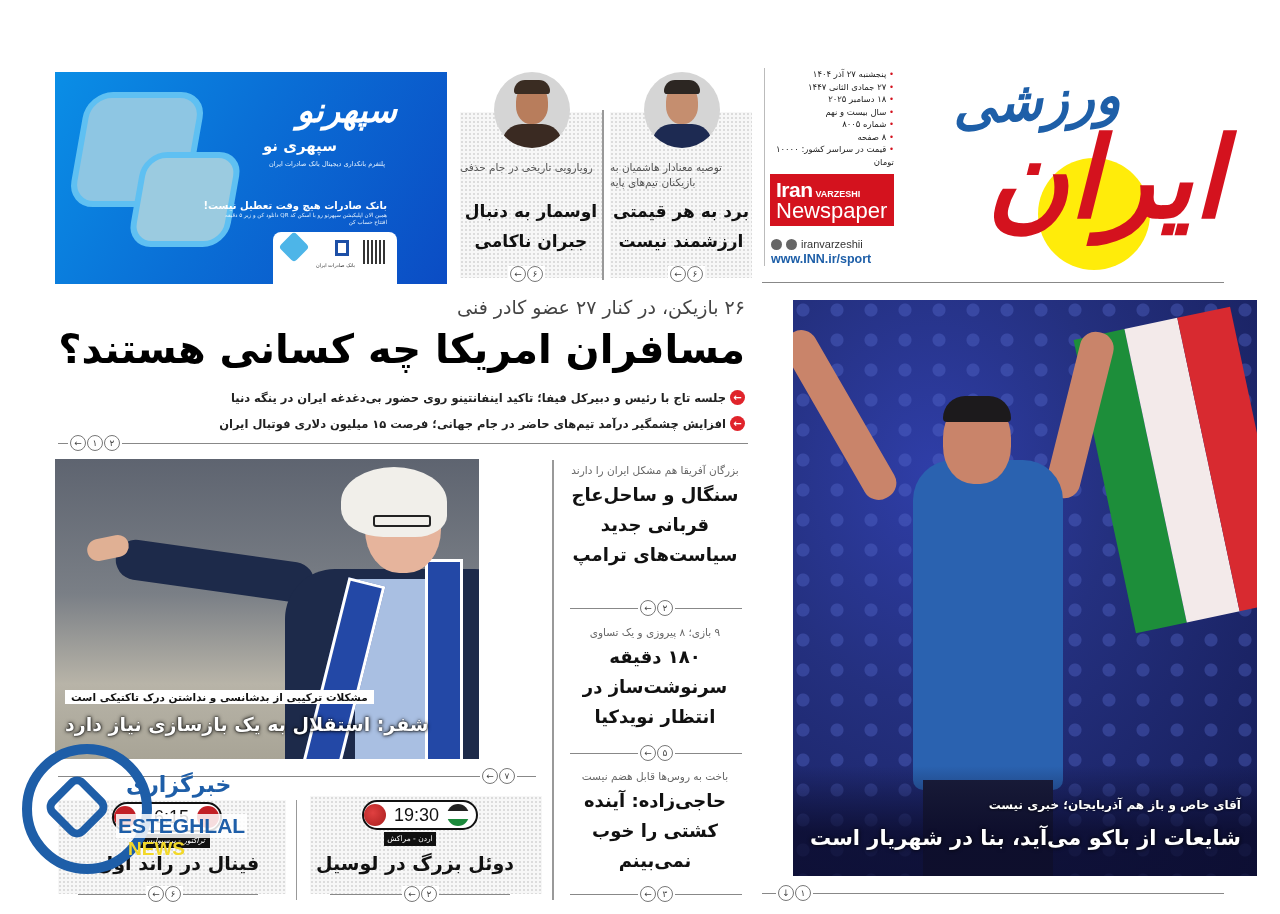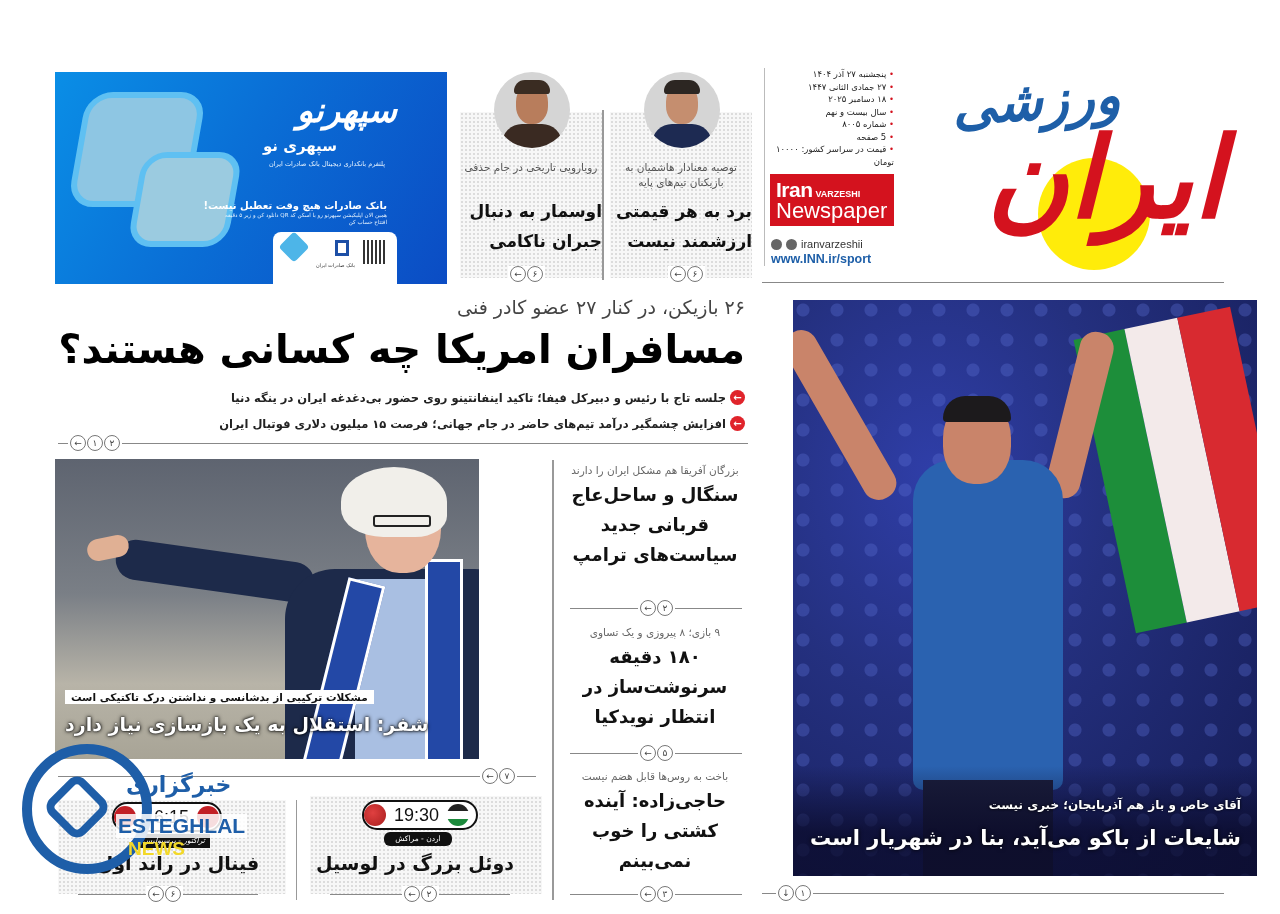--- a/index.html
+++ b/index.html
@@ -26,22 +26,22 @@
   .soc-ic { width: 11px; height: 11px; border-radius: 50%; background: #666; display: inline-block; }
   .site { direction: ltr; font-family: "Liberation Sans", sans-serif; font-weight: bold; color: #1e5fa8; font-size: 12.5px; margin-top: 2px; }
 
   
   .teaser { position: absolute; top: 72px; width: 142px; height: 210px; }
   .teaser .avatar { position: absolute; left: 34px; top: 0; width: 76px; height: 76px; border-radius: 50%; background: #d5d5d5; overflow: hidden; }
   .teaser .face { position: absolute; left: 22px; top: 12px; width: 32px; height: 40px; border-radius: 45%; background: #c58e6f; }
   .teaser .hair { position: absolute; left: 20px; top: 8px; width: 36px; height: 14px; border-radius: 14px 14px 4px 4px; background: #2c2622; }
   .teaser .body { position: absolute; left: 8px; top: 52px; width: 60px; height: 30px; border-radius: 20px 20px 0 0; }
   .teaser .panel { position: absolute; left: 0; top: 40px; width: 142px; height: 166px; }
-  .teaser .kicker { position: absolute; top: 48px; width: 100%; text-align: center; font-size: 10.5px; line-height: 15px; color: #555; }
-  .teaser .headline { position: absolute; top: 86px; width: 100%; text-align: right; font-weight: bold; font-size: 17px; line-height: 30px; color: #111; }
+  .teaser .kicker { position: absolute; top: 48px; width: 100%; text-align: left; font-size: 10.5px; line-height: 15px; color: #555; }
+  .teaser .headline { position: absolute; top: 86px; width: 100%; text-align: center; font-weight: bold; font-size: 17px; line-height: 30px; color: #111; }
   .hrule { position: absolute; height: 1px; background: #888; }
 
   
   .pmark { position: absolute; display: flex; flex-direction: row-reverse; align-items: center; direction: ltr; gap: 1px; background: #fff; padding: 0 2px; }
   .pc { width: 16px; height: 16px; border: 1px solid #777; border-radius: 50%; font-size: 9px; line-height: 14px; text-align: center; color: #444; background: #fff; }
 
   
   #ad { left: 55px; top: 72px; width: 392px; height: 212px; background: linear-gradient(120deg, #0a8ee6 0%, #0a6fd6 45%, #0b4cc4 100%); overflow: hidden; }
   .ad-box1 { position: absolute; left: 22px; top: 20px; width: 120px; height: 115px; border: 6px solid #5fc0f2; border-radius: 26px; background: #8ec6e3; transform: skewX(-10deg); }
   .ad-box2 { position: absolute; left: 80px; top: 80px; width: 100px; height: 95px; border: 6px solid #5fc0f2; border-radius: 24px; background: #9bcbe0; transform: skewX(-10deg); }
@@ -123,21 +123,21 @@
     <div class="logo-varzeshi">ورزشی</div>
     <div class="logo-iran">ایران</div>
   </div>
   <div class="meta-col">
     <ul class="meta-list">
       <li>پنجشنبه ۲۷ آذر ۱۴۰۴</li>
       <li>۲۷ جمادی الثانی ۱۴۴۷</li>
       <li>۱۸ دسامبر ۲۰۲۵</li>
       <li>سال بیست و نهم</li>
       <li>شماره ۸۰۰۵</li>
-      <li>5 صفحه</li>
+      <li>۸ صفحه</li>
       <li>قیمت در سراسر کشور: ۱۰۰۰۰ تومان</li>
     </ul>
     <div class="brand-box">
       <span class="brand-iran">Iran</span><span class="brand-varz">VARZESHI</span>
       <div class="brand-news">Newspaper</div>
     </div>
     <div class="social">
       <span class="soc-ic"></span>
       <span class="soc-ic"></span>
       <span>iranvarzeshii</span>
@@ -283,21 +283,21 @@
   <span class="pc">۳</span>
   <span class="pc">←</span>
 </div>
 
 <div class="match-box dotted" style="left:310px; top:796px; width:232px; height:98px;">
   <div class="score-pill" style="left:52px; top:4px; width:116px;">
     <span class="flag-ball" style="background:radial-gradient(circle at 40% 40%, #e04040, #a81e1e);"></span>
     <span>19:30</span>
     <span class="flag-ball" style="background:linear-gradient(180deg,#222 0 33%,#fff 33% 66%,#1c8a3c 66%);"></span>
   </div>
-  <div class="teams-label" style="left:74px; top:36px; width:68px;border-radius:6px;">اردن - مراکش</div>
+  <div class="teams-label" style="left:74px; top:36px; width:52px;">اردن - مراکش</div>
   <div class="match-title" style="left:0; width:210px; top:56px;">دوئل بزرگ در لوسیل</div>
 </div>
 <div class="hrule" style="left:330px; top:894px; width:180px;"></div>
 <div class="pmark" style="left:402px; top:886px;">
   <span class="pc">۲</span>
   <span class="pc">←</span>
 </div>
 <div class="vrule" style="left:296px; top:800px; height:100px; width:1px;"></div>
 
 <div class="match-box dotted" style="left:58px; top:800px; width:228px; height:94px;">

